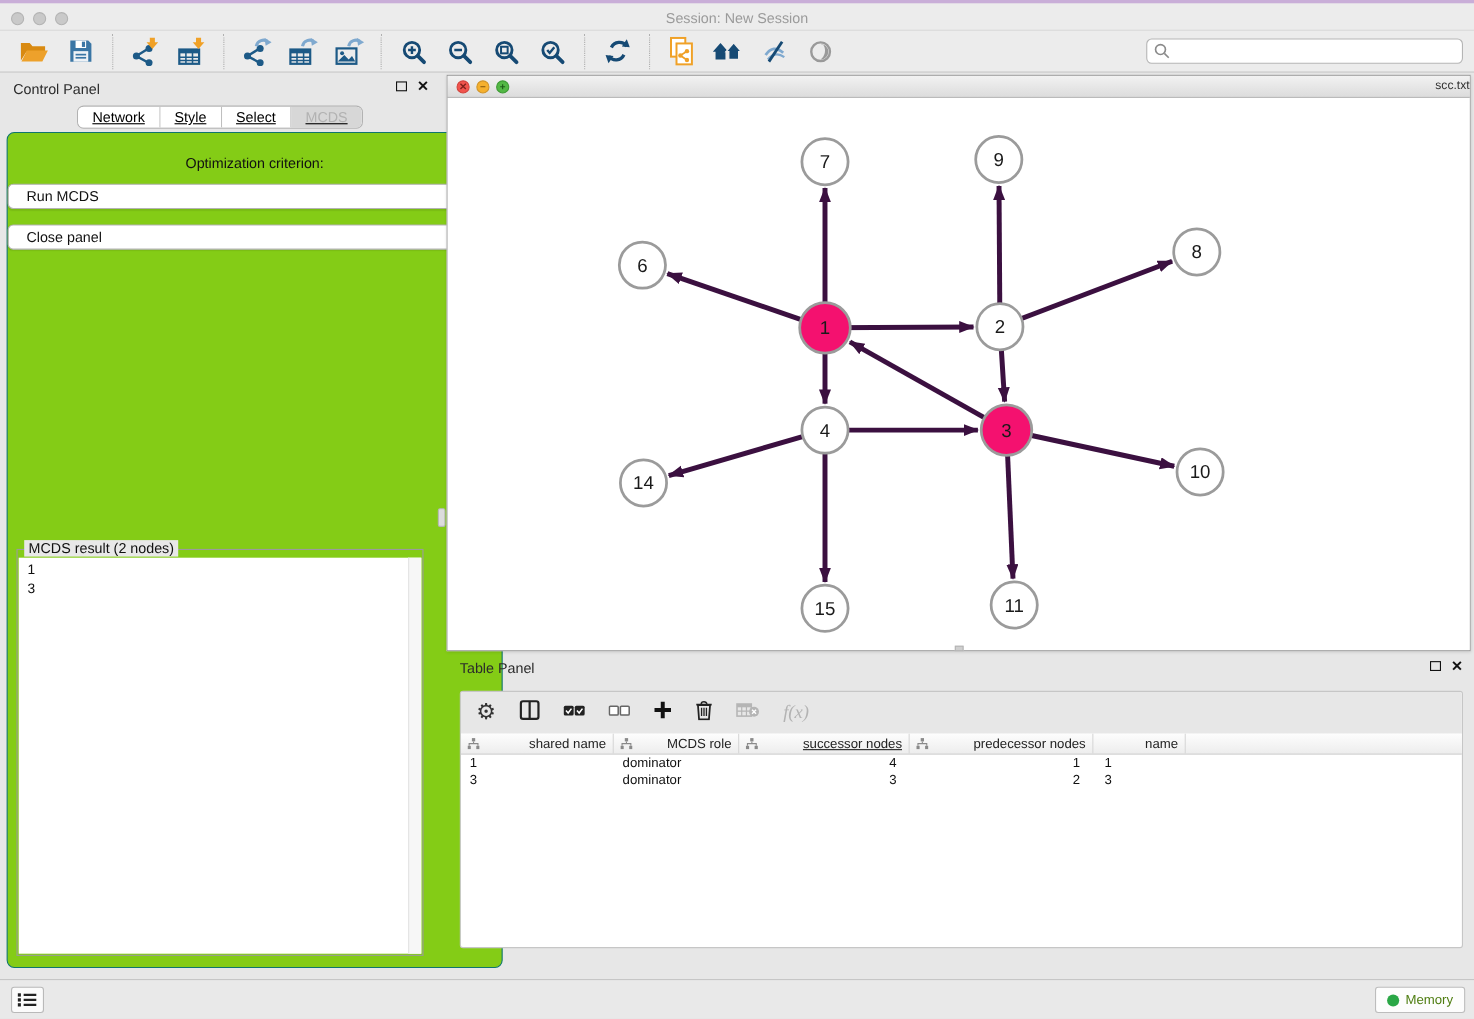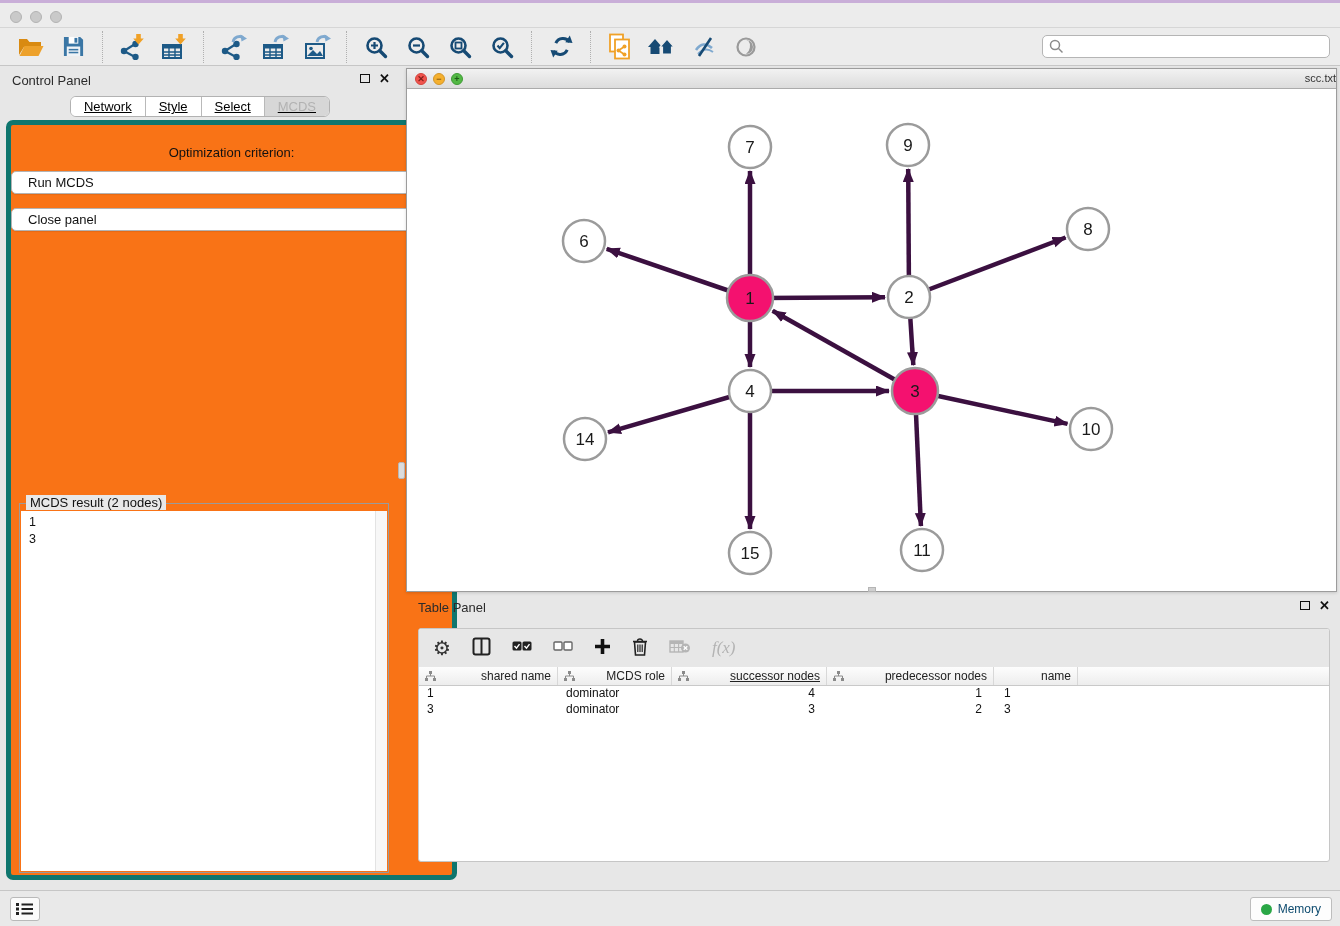--- a/index.html
+++ b/index.html
@@ -34,21 +34,21 @@
   .close-ico { font-size:13px; font-weight:bold; color:#111; line-height:11px; }
 
   .seg { display:inline-flex; border:1px solid #b2b2b2; border-radius:6px; overflow:hidden; background:#fff;text-decoration:underline; }
   .seg .seg-tab { padding:2px 13px; font-size:13px; color:#000; background:#fff;
     border-right:1px solid #b9b9b9; white-space:nowrap; }
   .seg .seg-tab:last-child { border-right:none; }
   .seg .seg-tab.sel { background:#d7d7d7; color:#b2b2b2; }
   .cp-tabs { position:absolute; top:28px; left:0; width:100%; text-align:center; }
 
   .cp-body { position:absolute; left:6px; top:52px; width:451px; height:760px;
-    background:#f97316; border:5px solid #0f766e; border-radius:7px; }
+    background:#84cc16; border:1px solid #0f766e; border-radius:7px; }
   .opt-label { margin-top:20px; text-align:center; font-size:13px; color:#111; }
   .cp-select { position:relative; margin:9px auto 0; width:312px; height:24px; background:#fff;
     border:1px solid #b3b3b3; border-radius:5px; font-size:13px; color:#111;
     display:flex; align-items:center; padding-left:12px; box-shadow:0 1px 1px rgba(0,0,0,.08); }
   .chevrons { position:absolute; right:9px; top:4px; display:flex; flex-direction:column; gap:2px; }
   .chevrons i { width:0; height:0; border-left:4px solid transparent; border-right:4px solid transparent; }
   .chevrons .up { border-bottom:5px solid #4c4c4c; }
   .chevrons .dn { border-top:5px solid #4c4c4c; }
   .cp-buttons { margin-top:11px; display:flex; justify-content:center; gap:14px;flex-direction:column; }
   .btn { height:23px; padding:0 16px; background:#fff; border:1px solid #b3b3b3; border-radius:5px;
@@ -98,32 +98,33 @@
   .al { text-align:left; padding-left:8px; }
   .ar { text-align:right; padding-right:12px; }
   .tp-tabs { position:absolute; left:0; right:0; bottom:3px; text-align:center; }
 
   
   .statusbar { position:absolute; left:0; top:890px; width:1340px; height:36px;
     background:#e9e9e9; border-top:1px solid #c6c6c6; }
   .status-left-btn { position:absolute; left:10px; top:6px; width:30px; height:24px; background:#fbfbfb;
     border:1px solid #b9b9b9; border-radius:3px; display:flex; align-items:center; justify-content:center; }
   .memory-btn { position:absolute; right:8px; top:6px; height:24px; padding:0 10px; background:#fdfdfd;
-    border:1px solid #bdbdbd; border-radius:3px; display:flex; align-items:center; gap:6px; font-size:12px; color:#0c4a6e; }
+    border:1px solid #bdbdbd; border-radius:3px; display:flex; align-items:center; gap:6px; font-size:12px; color:#4d7c0f; }
   .memory-dot { width:11px; height:11px; border-radius:50%; background:#2aa746; display:inline-block; }
 </style>
 </head>
 <body>
 
 <div class="titlebar">
   <div class="traffic">
     <span class="light"></span>
     <span class="light"></span>
     <span class="light"></span>
   </div>
+  <div class="titlebar-title">Session: New Session</div>
 </div>
 
 <div class="toolbar">
   <span class="tool">
     <svg width="26" height="24" viewBox="0 0 26 24">
       <path d="M1 4 h8 l2.5 3 H23 v5 H6 L1 20 Z" fill="#d98a11"></path>
       <path d="M6.5 11 H25.5 L20.5 21 H1.5 Z" fill="#eda12b"></path>
     </svg>
   </span>
   <span class="tool">

